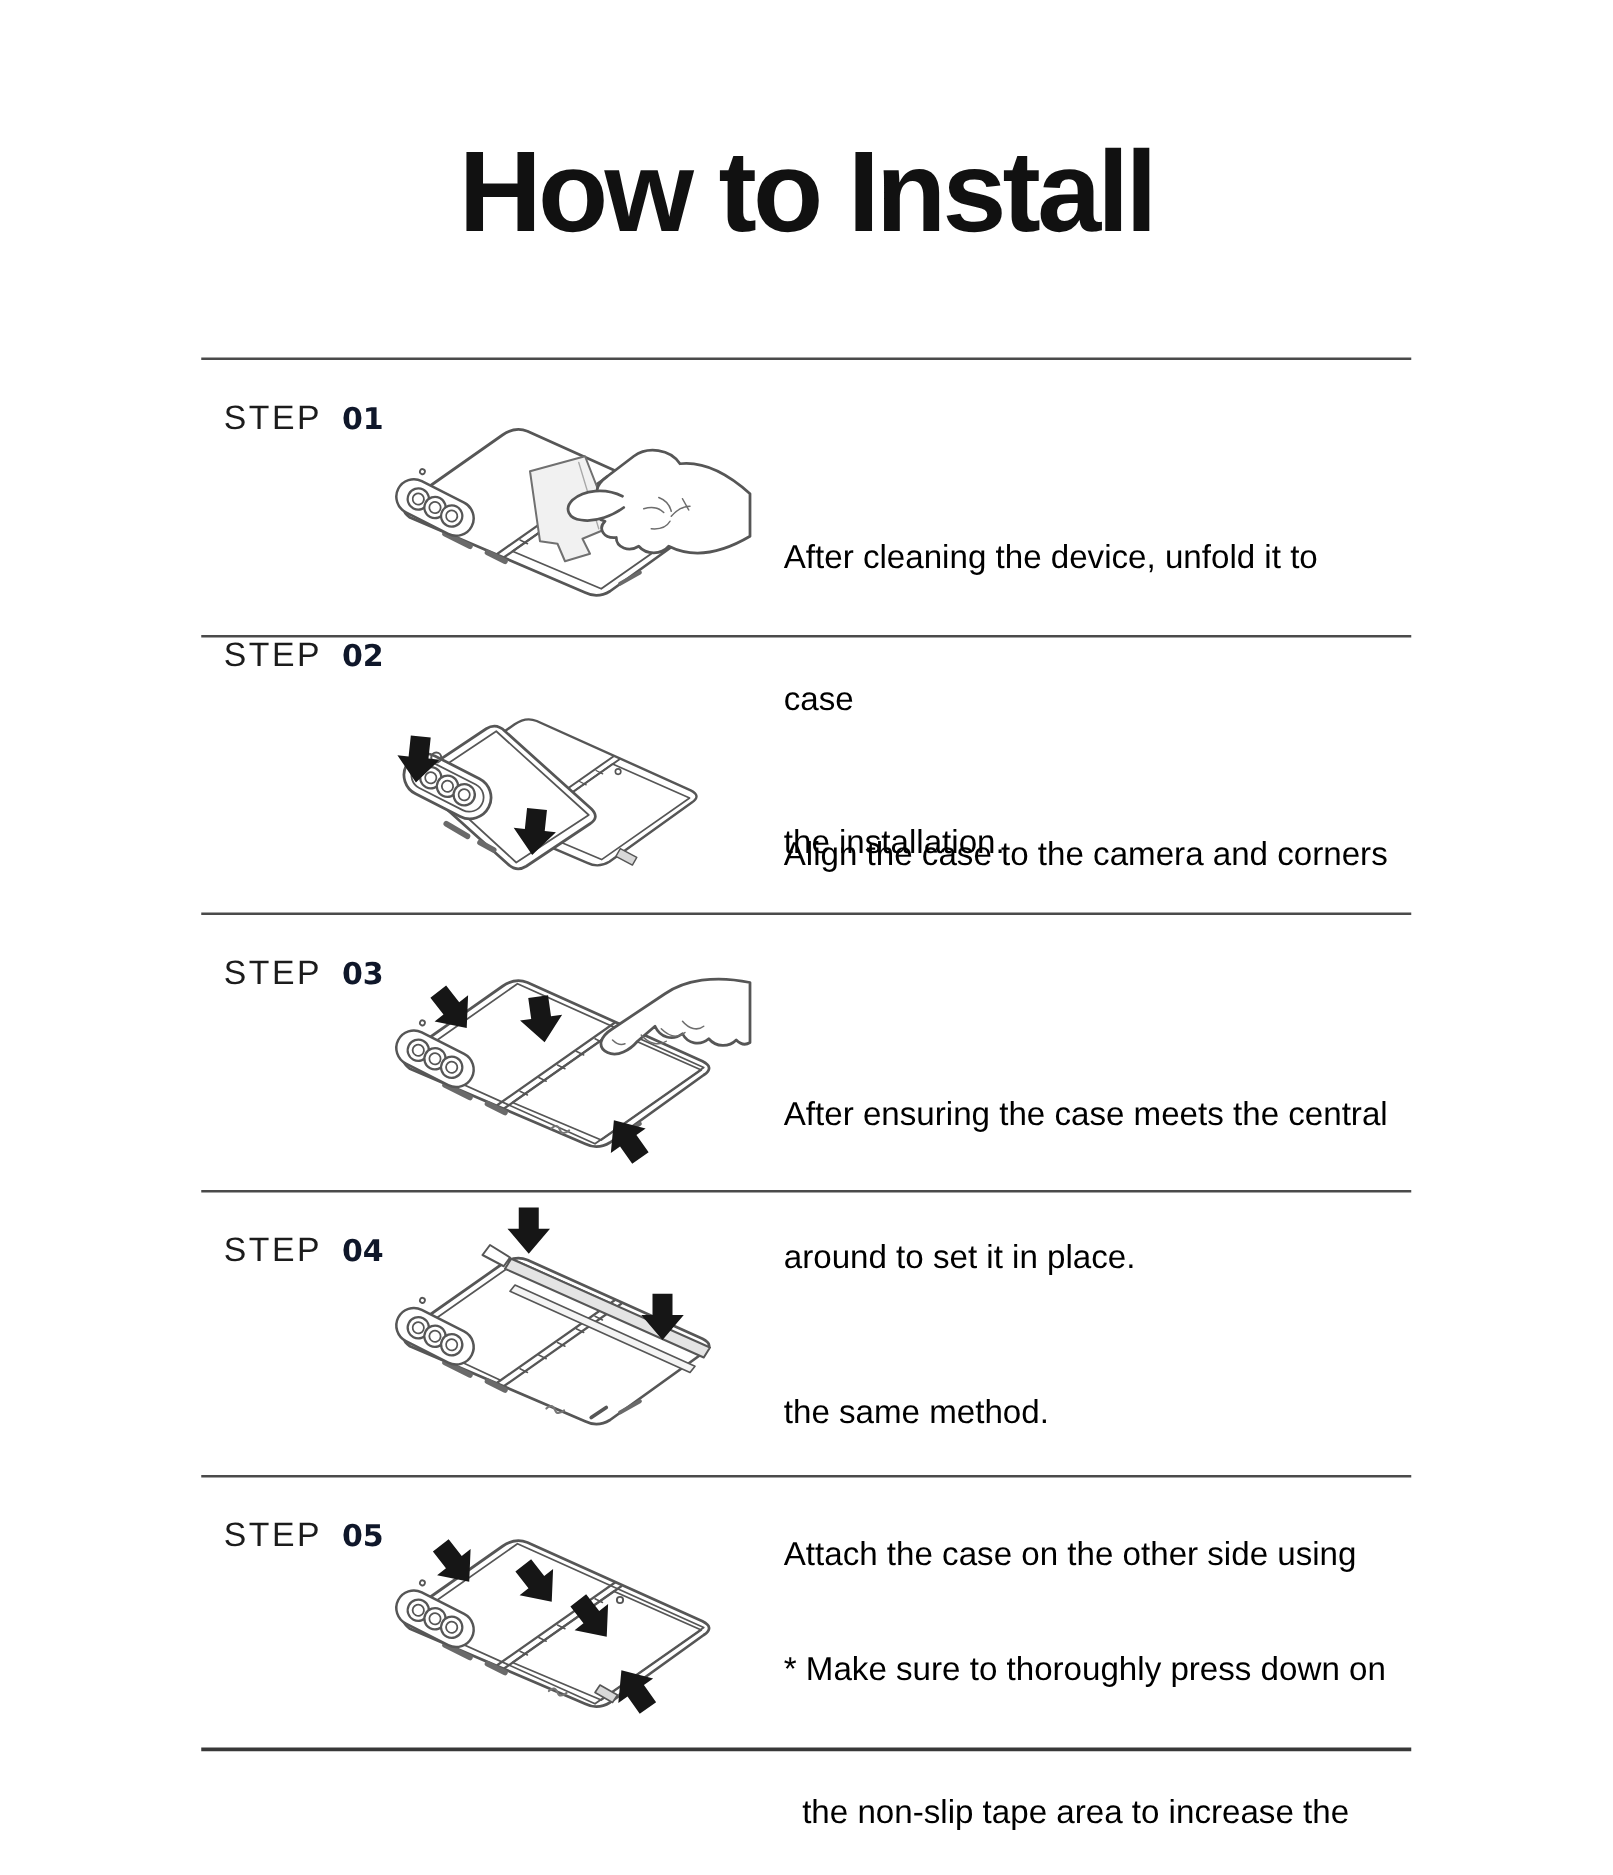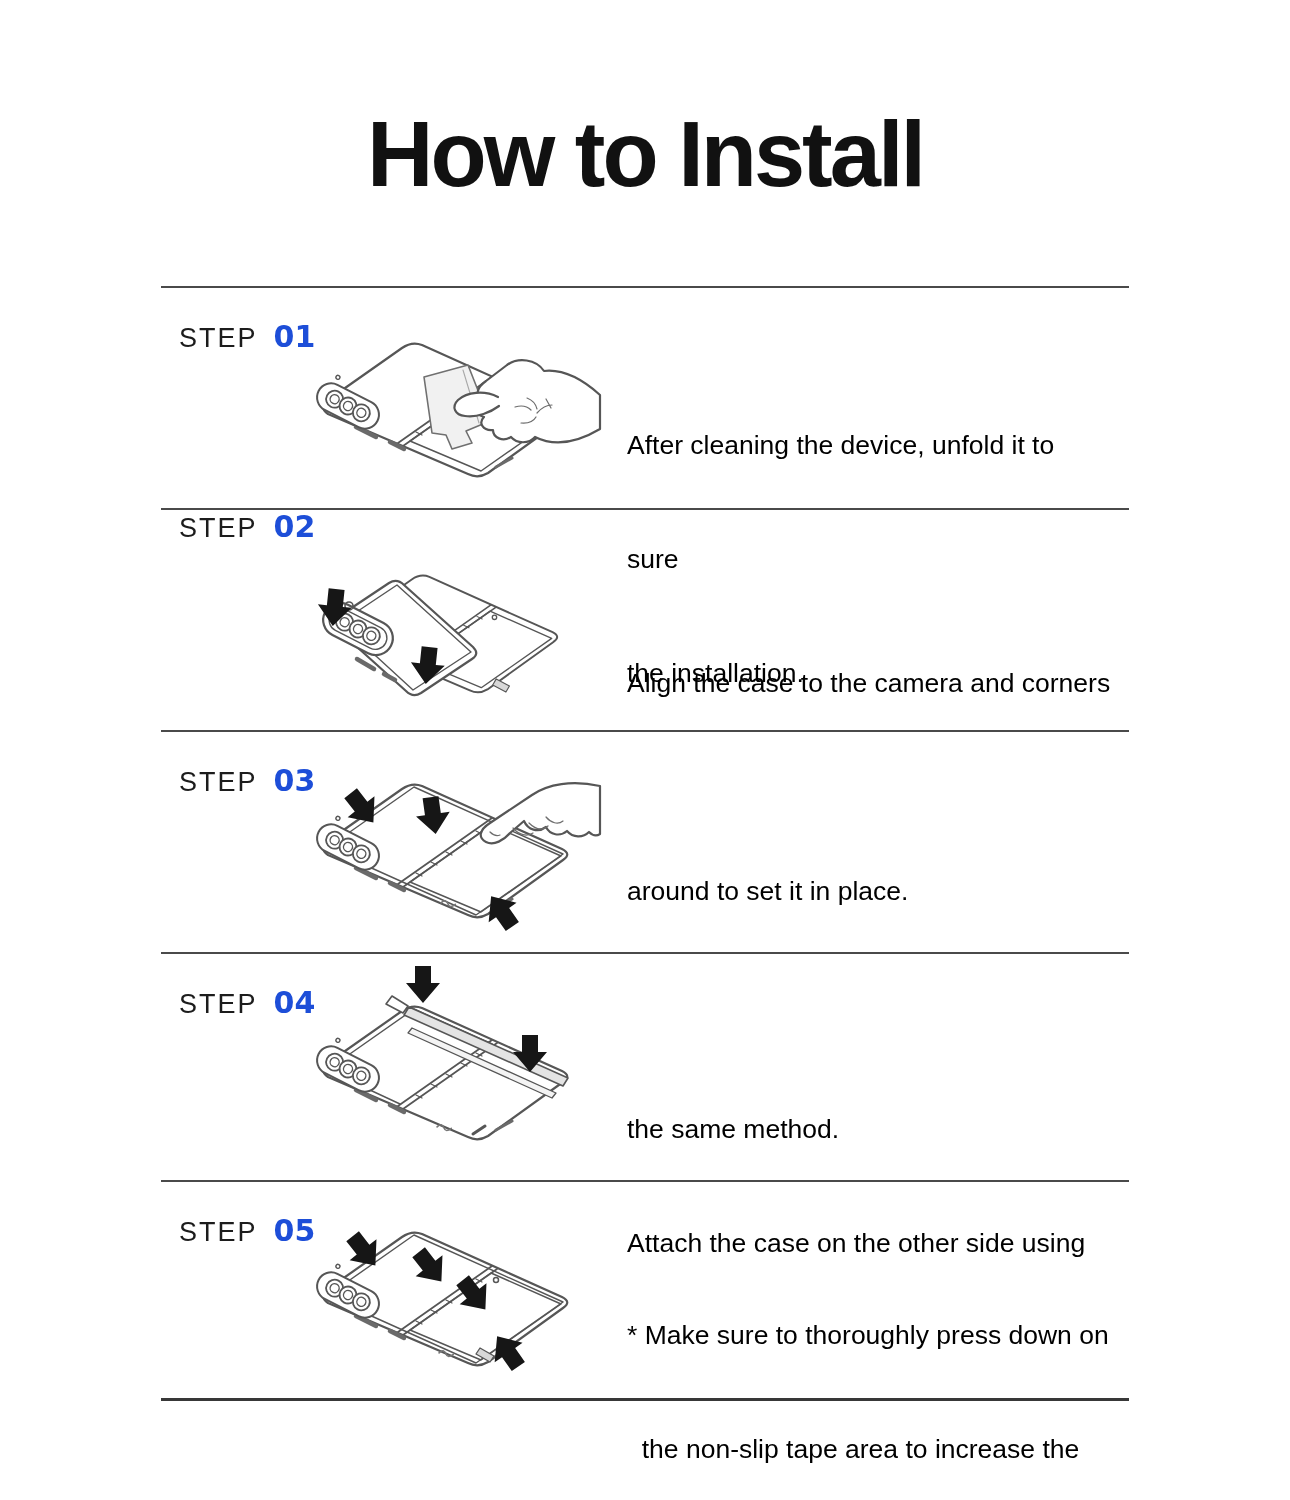--- a/index.html
+++ b/index.html
@@ -12,22 +12,22 @@
     text-align:center; font-size:92px; font-weight:bold; letter-spacing:-3px;
     color:#111111; line-height:1;
   }
   .divider { position:absolute; left:161px; width:968px; height:2px; background:#4a4a4a; }
   .divider.thick { height:3px; background:#383838; }
   .step-label {
     position:absolute; left:179px; font-size:27px; color:#1c1c1c;
     letter-spacing:2px; line-height:1.1; white-space:nowrap;
   }
   .step-label .num {
-    font-family:"DejaVu Sans", sans-serif; font-weight:bold; font-size:30px;
-    letter-spacing:0px; margin-left:16px; color:#1d4ed8;
+    font-family:"DejaVu Sans", sans-serif; font-weight:bold; font-size:24px;
+    letter-spacing:0px; margin-left:16px; color:#0f172a;
   }
   .illu { position:absolute; left:300px; width:300px; height:170px; }
   .illu svg { width:300px; height:170px; overflow:visible; display:block; }
   .desc {
     position:absolute; left:627px; width:560px; font-size:26.5px;
     line-height:38px; color:#000000; white-space:pre;
   }
   .hidden-defs { position:absolute; width:0; height:0; overflow:hidden; }
 </style>
 </head>
@@ -109,21 +109,21 @@
           <path d="M227,63 q8,3 10,11"></path>
           <path d="M237,78 q7,-8 15,-8"></path>
           <path d="M221,88 q11,1 15,-6"></path>
           <path d="M246,64 l5,9"></path>
         </g>
       </g>
     </svg>
   </div>
   <div class="desc" style="top:350px">
     <div>After cleaning the device, unfold it to</div>
-    <div>sure</div>
+    <div>case</div>
     <div>the installation.</div>
   </div>
 
   <div class="step-label" style="top:510px">
     <span>STEP</span><span class="num">02</span>
   </div>
   <div class="illu" style="top:556px">
     <svg viewBox="0 0 300 170" xmlns="http://www.w3.org/2000/svg" aria-label="case-half-aligned-to-camera-and-corners-with-arrows">
       <g stroke="#565656" stroke-width="2.2" fill="none" stroke-linejoin="round" stroke-linecap="round">
         <g transform="translate(22,12) scale(0.88)">
@@ -171,20 +171,21 @@
         <g stroke="#6d6d6d" stroke-width="1.2">
           <path d="M213,52 C219,59 227,61 233,57"></path>
           <path d="M229,47 C235,53 242,55 248,50"></path>
           <path d="M246,41 C251,47 258,49 263,45"></path>
           <path d="M190,56 q5,5 10,3"></path>
         </g>
       </g>
     </svg>
   </div>
   <div class="desc" style="top:796px">
+    <div>After ensuring the case meets the central</div>
     <div>around to set it in place.</div>
   </div>
 
   <div class="step-label" style="top:986px">
     <span>STEP</span><span class="num">04</span>
   </div>
   <div class="illu" style="top:998px">
     <svg viewBox="0 0 300 170" xmlns="http://www.w3.org/2000/svg" aria-label="second-case-half-attached-on-other-side-with-arrows">
       <g stroke="#565656" stroke-width="2.2" fill="none" stroke-linejoin="round" stroke-linecap="round">
         <use href="#bodyShape"></use>

